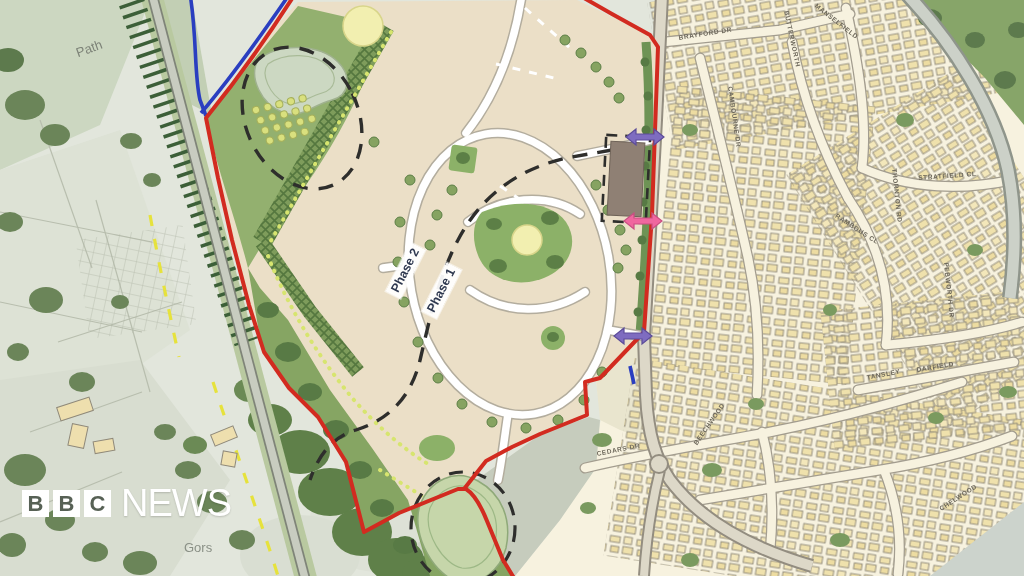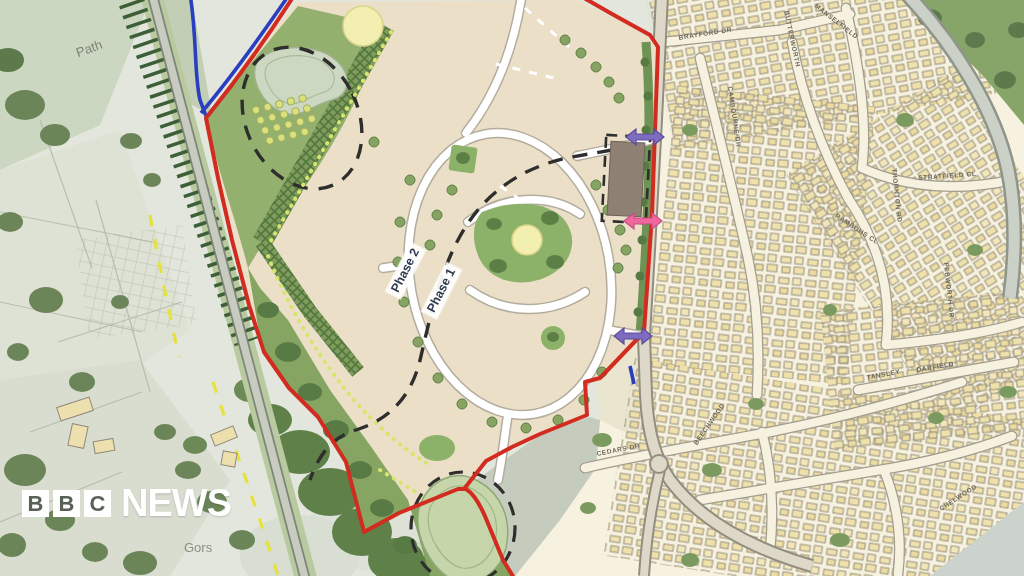--- a/index.html
+++ b/index.html
@@ -23,21 +23,21 @@
     transform-origin:center center;white-space:nowrap;
     box-shadow:0 0 0 1px rgba(255,255,255,.5);
   }
   #logo{position:absolute;left:22px;top:490px;display:flex;align-items:center;}
   .logo-box{
     width:27px;height:27px;background:#ffffff;margin-right:4px;
     display:flex;align-items:center;justify-content:center;
     color:rgba(50,62,48,.82);font-weight:bold;font-size:22px;line-height:27px;
   }
   .logo-word{
-    color:#ffffff;font-weight:bold;font-size:38px;line-height:27px;
+    color:#ffffff;font-weight:normal;font-size:38px;line-height:27px;
     margin-left:6px;letter-spacing:-1px;
     text-shadow:0 1px 2px rgba(0,0,0,.18);
   }
 </style>
 </head>
 <body>
 
 <div id="stage">
 
 <svg width="1024" height="576" viewBox="0 0 1024 576">

